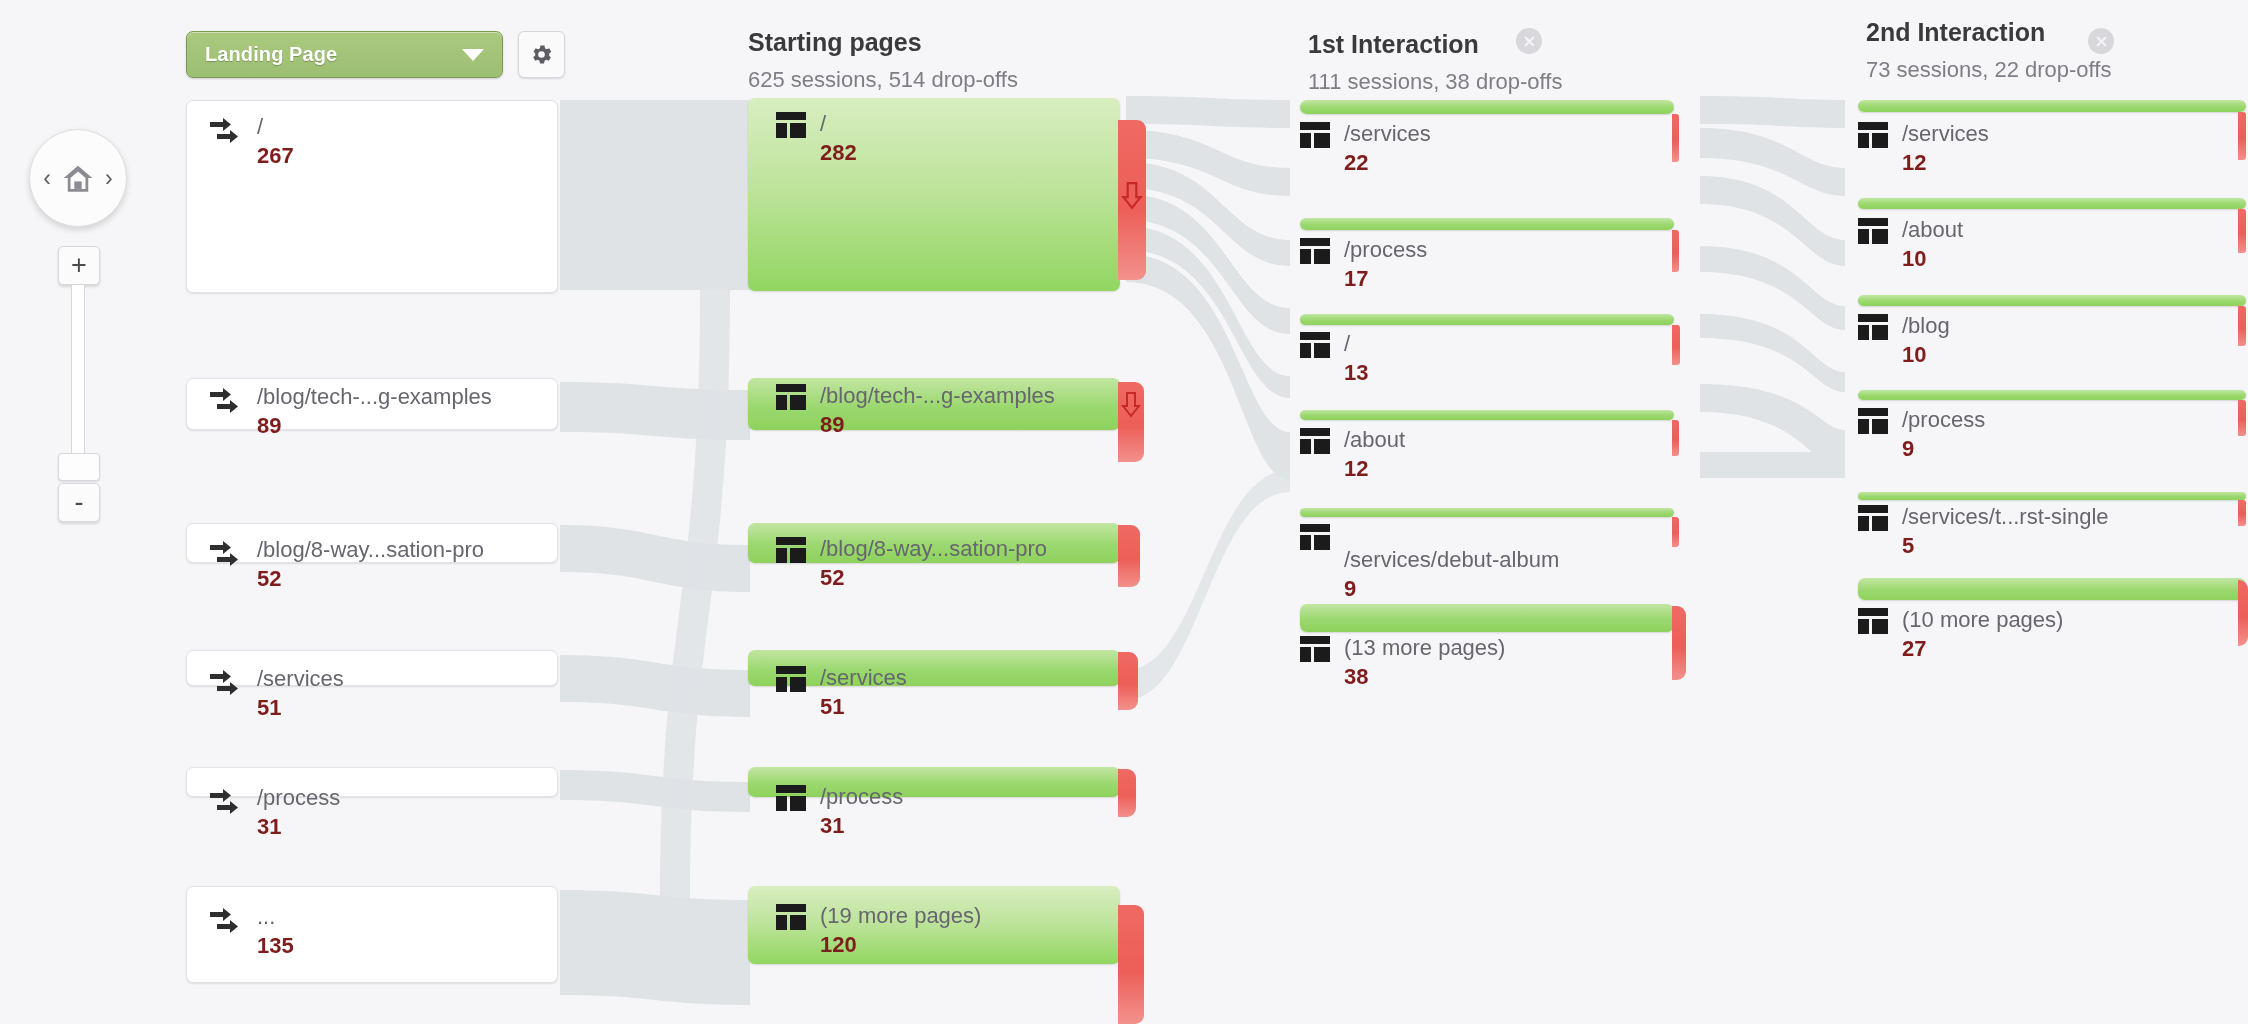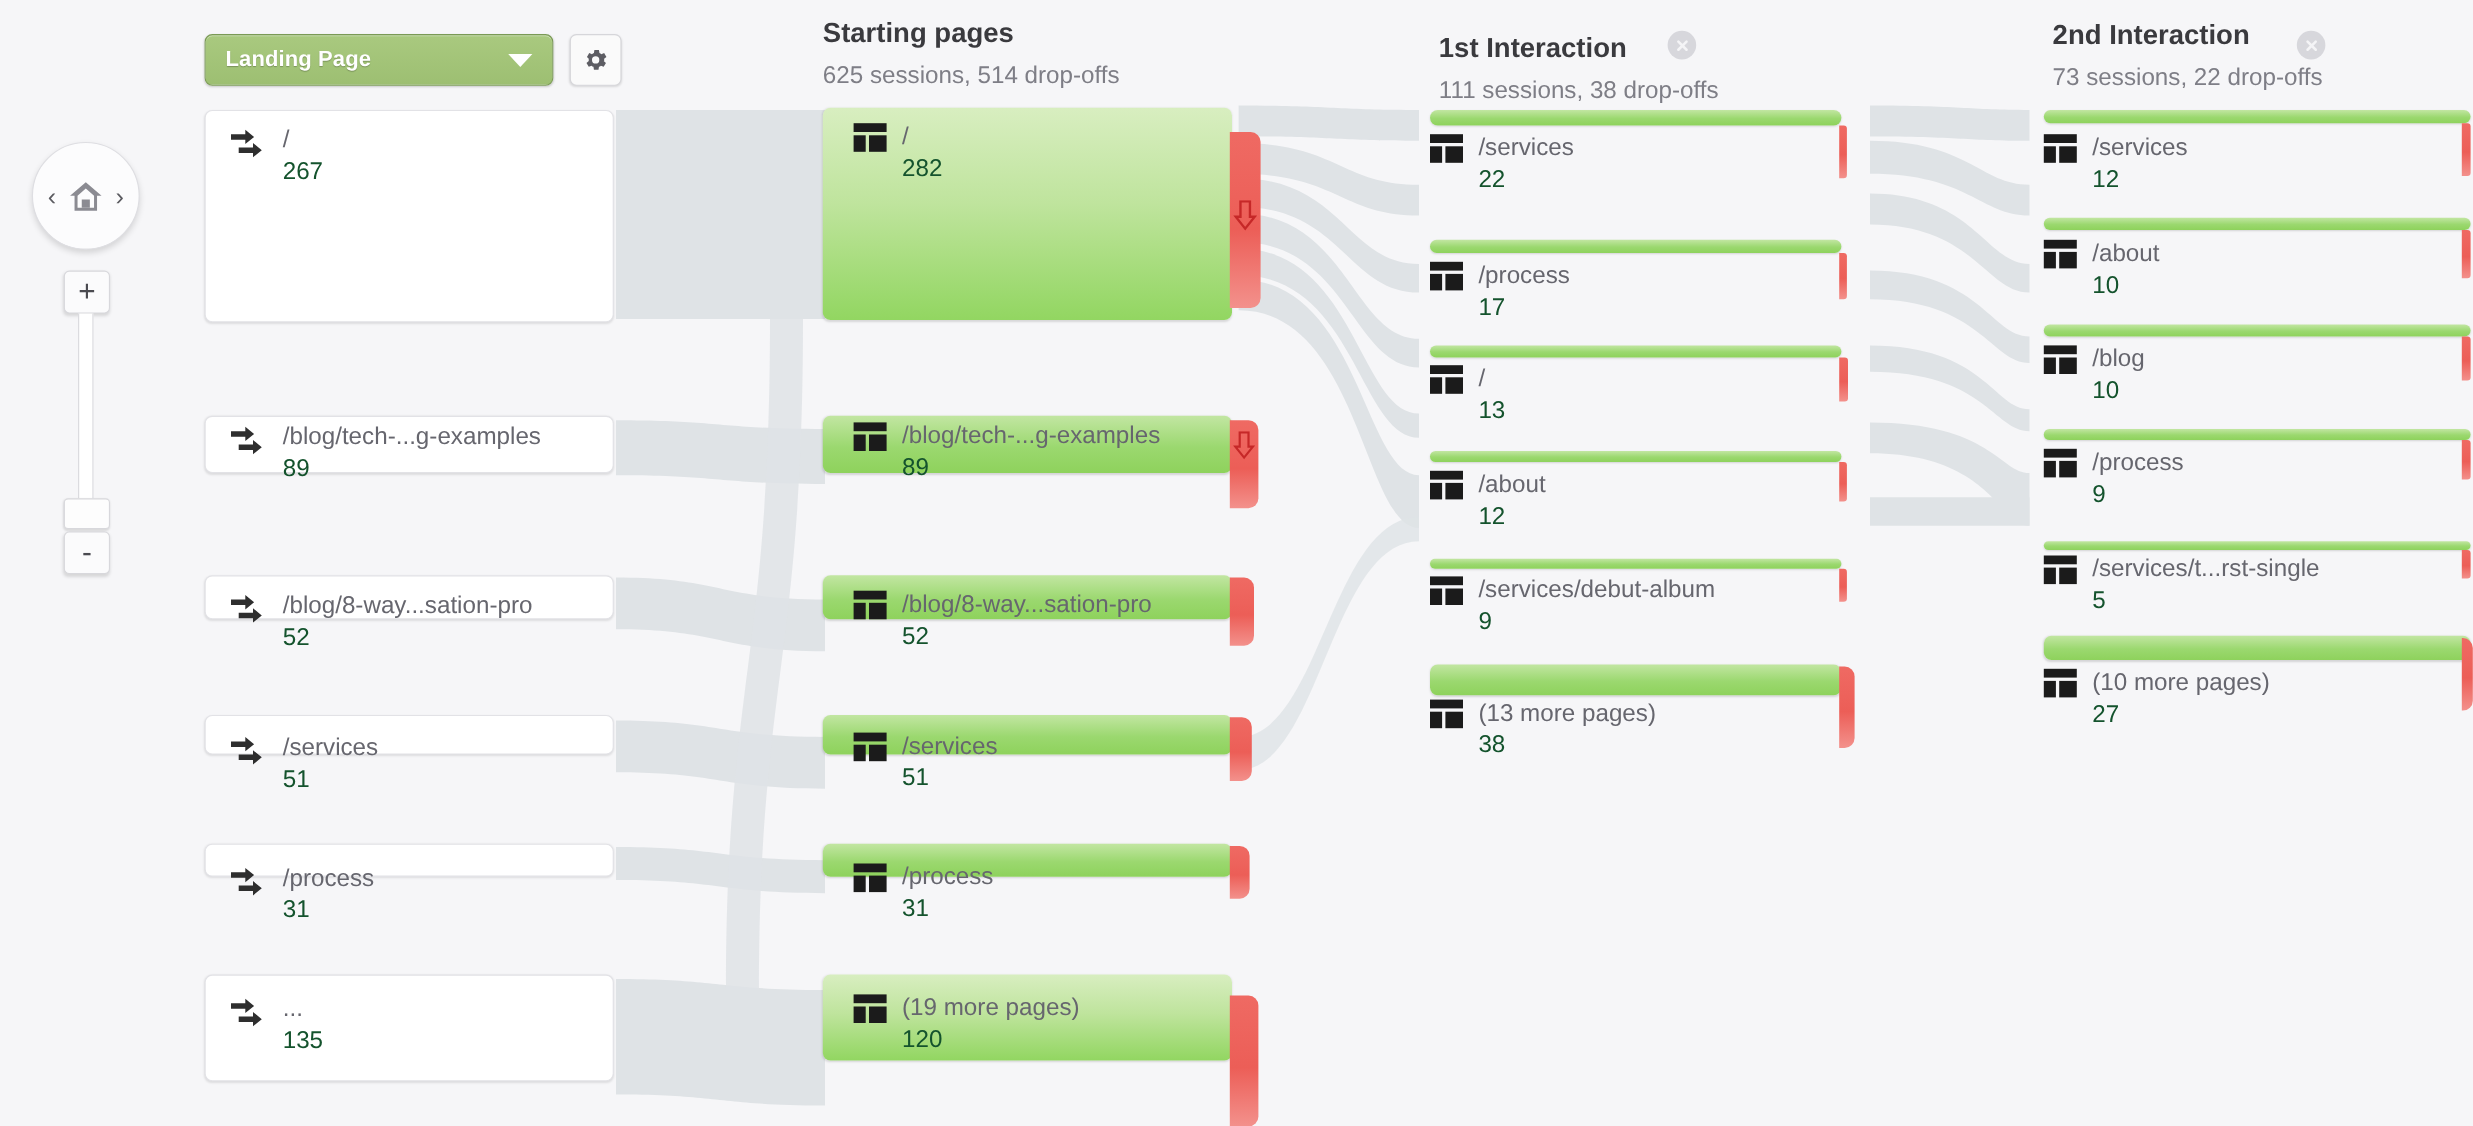--- a/index.html
+++ b/index.html
@@ -76,21 +76,21 @@
   .node{position:absolute;box-sizing:border-box;}
 
   
   .lp-card{
     background:#ffffff;border:1px solid #e2e2e6;border-radius:7px;
     box-shadow:0 1px 2px rgba(0,0,0,.10);
   }
   .lp-body{position:absolute;left:22px;top:14px;display:flex;align-items:flex-start;}
   .lp-text{margin-left:14px;}
   .node-title{font-size:22px;color:#66666e;white-space:nowrap;line-height:1.05;}
-  .node-count{font-size:22px;color:#14532d;font-weight:normal;margin-top:7px;line-height:1;}
+  .node-count{font-size:22px;color:#7f1d1d;font-weight:bold;margin-top:7px;line-height:1;}
 
   
   .gblock{
     border-radius:7px;
     background:linear-gradient(to bottom,#d8eec0 0%,#bfe49d 45%,#92d661 100%);
     box-shadow:0 1px 2px rgba(0,0,0,.13);
   }
   .gbar{
     border-radius:7px;
     background:linear-gradient(to bottom,#c2e6a2 0%,#9bd86f 55%,#8ed25c 100%);
@@ -174,21 +174,21 @@
     </svg>
     <span class="chev">›</span>
   </div>
   <div class="zoom-stack">
     <div class="zoom-btn">+</div>
     <div class="zoom-track"></div>
     <div class="zoom-thumb"></div>
     <div class="zoom-btn" style="margin-top:2px">-</div>
   </div>
 
-  <div class="col-head" style="left:748px;top:16px;">
+  <div class="col-head" style="left:748px;top:28px;">
     <div class="title">Starting pages</div>
     <div class="sub">625 sessions, 514 drop-offs</div>
   </div>
 
   <div class="col-head" style="left:1308px;top:18px;margin-top:12px;">
     <div class="title">1st Interaction</div>
     <div class="sub">111 sessions, 38 drop-offs</div>
   </div>
   <div class="close-x" style="left:1516px;top:28px;">
     <svg width="17" height="17" viewBox="0 0 16 16">
@@ -466,21 +466,21 @@
 
   <div class="node" style="left:1300px;top:508px;width:374px;height:9px;">
     <div class="gbar" style="width:100%;height:100%;"></div>
   </div>
   <div class="slot-body" style="left:1300px;top:524px;">
     <span class="pg-icon">
         <i class="top"></i>
         <i class="bl"></i>
         <i class="br"></i>
       </span>
-    <span style="margin-left:14px;">
+    <span style="margin-left:14px;margin-top:24px;">
       <span class="node-title" style="display:block">/services/debut-album</span>
       <span class="node-count" style="display:block">9</span>
     </span>
   </div>
   <div class="dropbar thin" style="left:1672px;top:517px;width:7px;height:30px;"></div>
 
   <div class="node" style="left:1300px;top:604px;width:374px;height:28px;">
     <div class="gbar" style="width:100%;height:100%;"></div>
   </div>
   <div class="slot-body" style="left:1300px;top:636px;">

